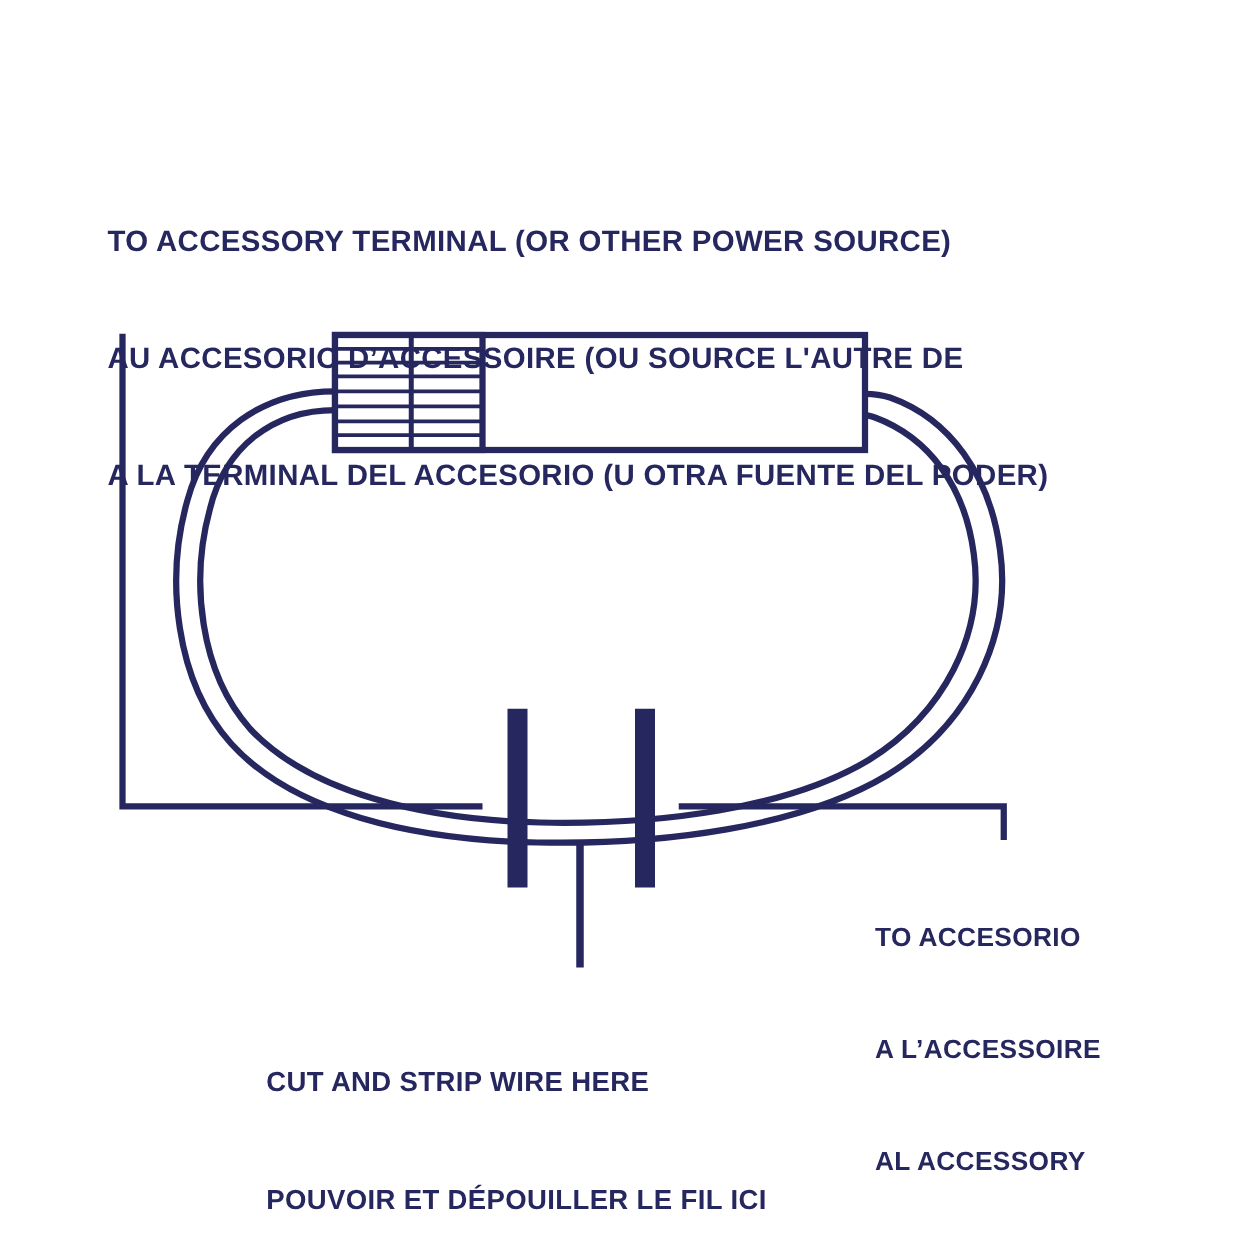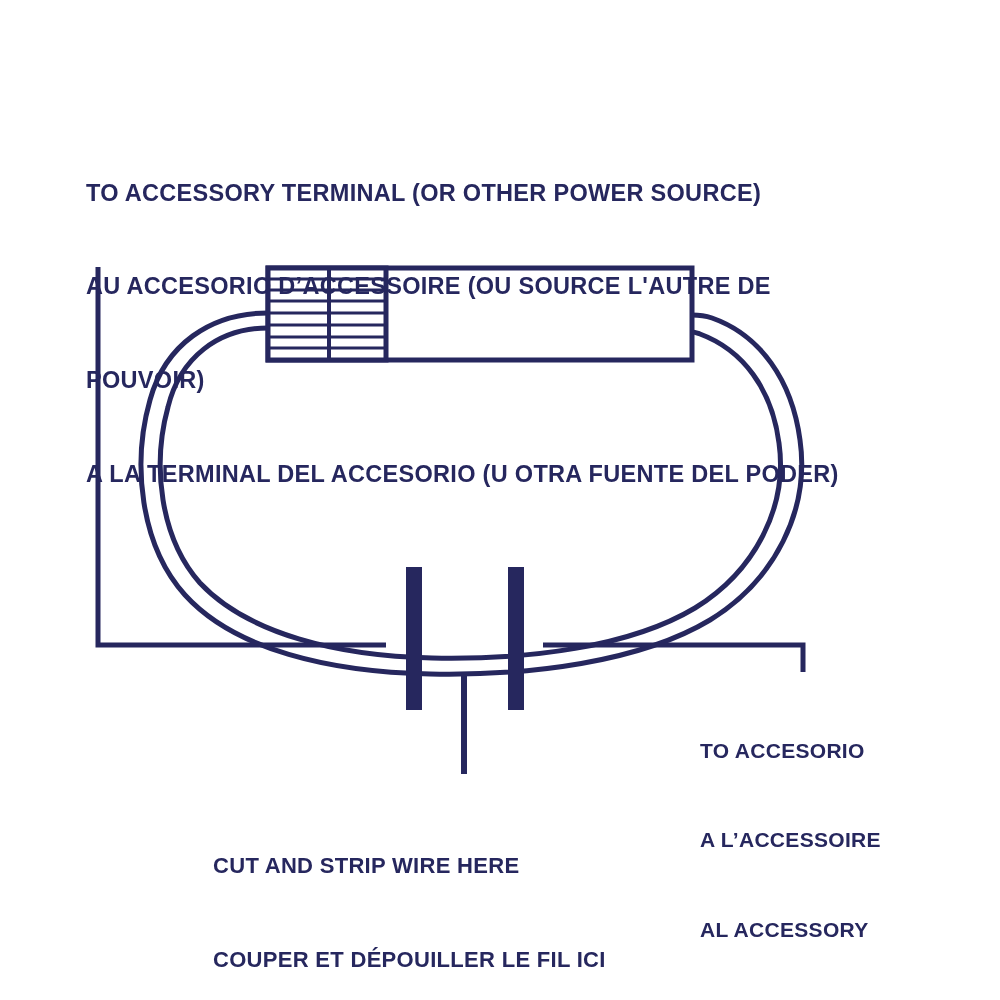--- a/index.html
+++ b/index.html
@@ -120,29 +120,28 @@
       <rect x="508" y="567" width="16" height="143"></rect>
     </g>
 
     <line x1="464" y1="674" x2="464" y2="774" stroke="#26275E" stroke-width="6"></line>
 
   </svg>
 
   <div class="label-block" id="label-power-source">
     <span class="label-line">TO ACCESSORY TERMINAL (OR OTHER POWER SOURCE)</span>
     <span class="label-line">AU ACCESORIO D’ACCESSOIRE (OU SOURCE L'AUTRE DE</span>
-    <span class="label-line">POUVOIR)</span>
     <span class="label-line">A LA TERMINAL DEL ACCESORIO (U OTRA FUENTE DEL PODER)</span>
   </div>
 
   <div class="label-block" id="label-accessory">
     <span class="label-line">TO ACCESORIO</span>
     <span class="label-line">A L’ACCESSOIRE</span>
     <span class="label-line">AL ACCESSORY</span>
   </div>
 
   <div class="label-block" id="label-cut-strip">
     <span class="label-line">CUT AND STRIP WIRE HERE</span>
-    <span class="label-line">COUPER ET DÉPOUILLER LE FIL ICI</span>
+    <span class="label-line">POUVOIR ET DÉPOUILLER LE FIL ICI</span>
     
   </div>
 
 </div>
 
 </body></html>

